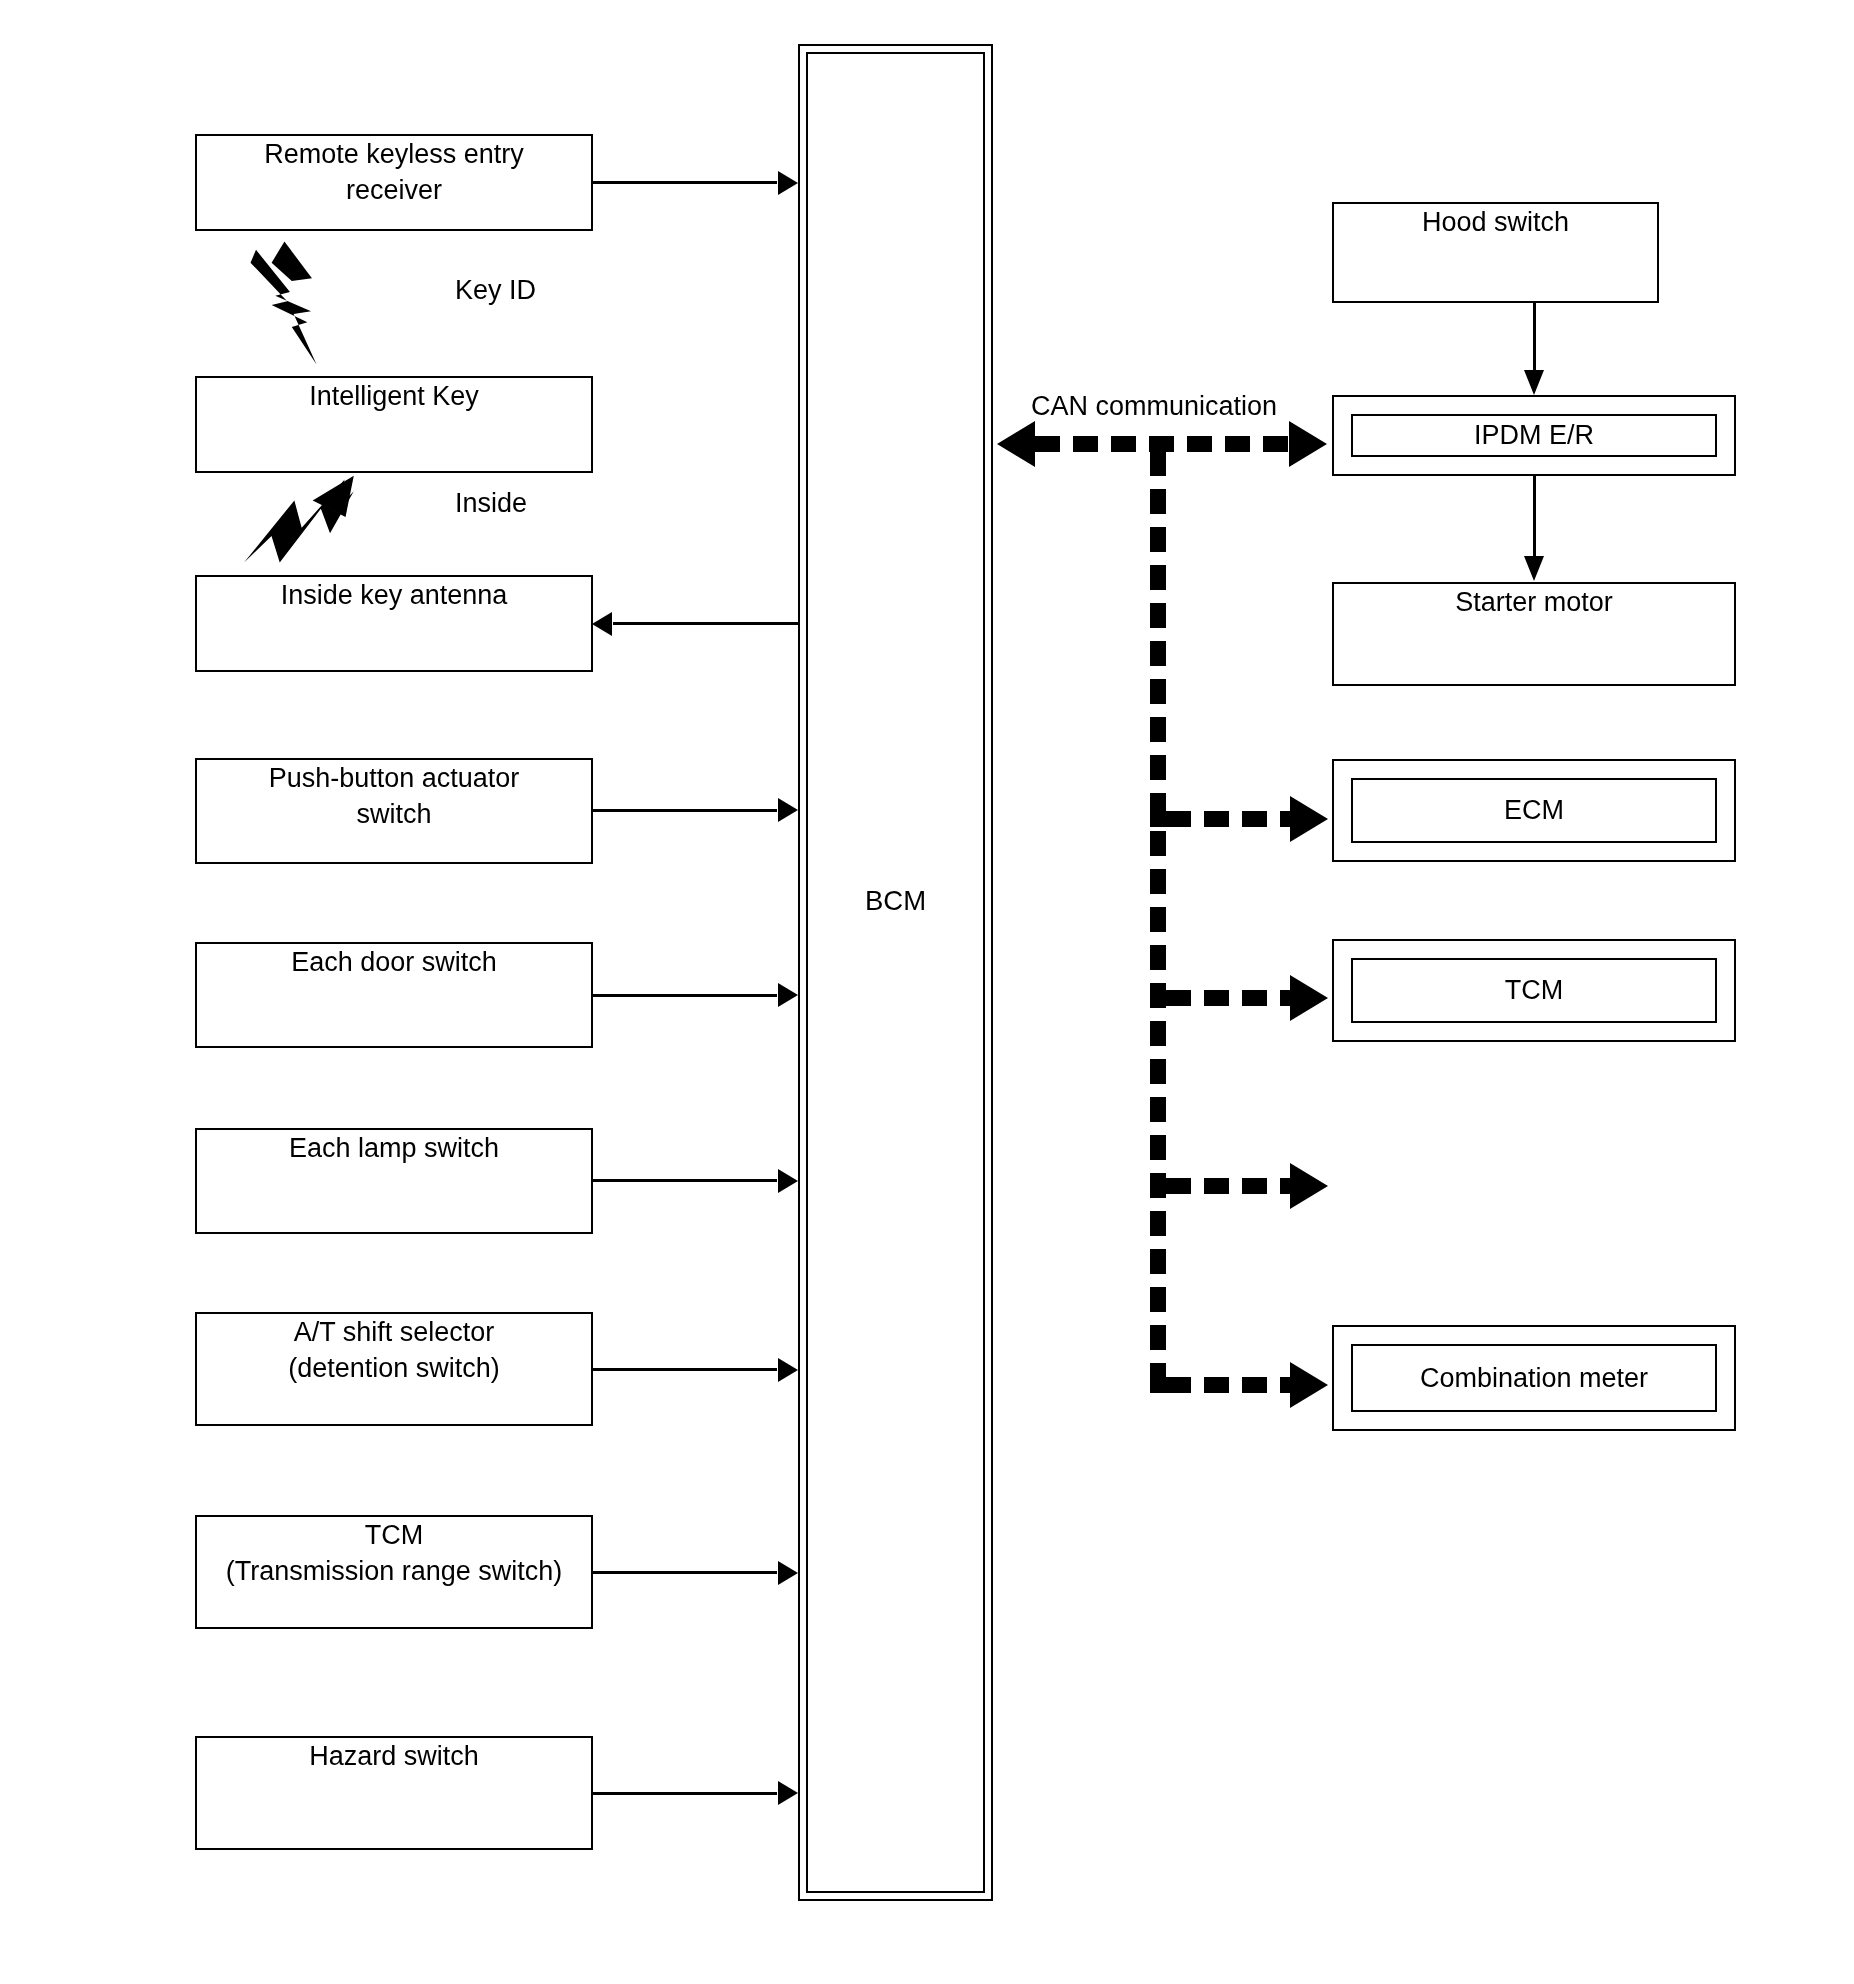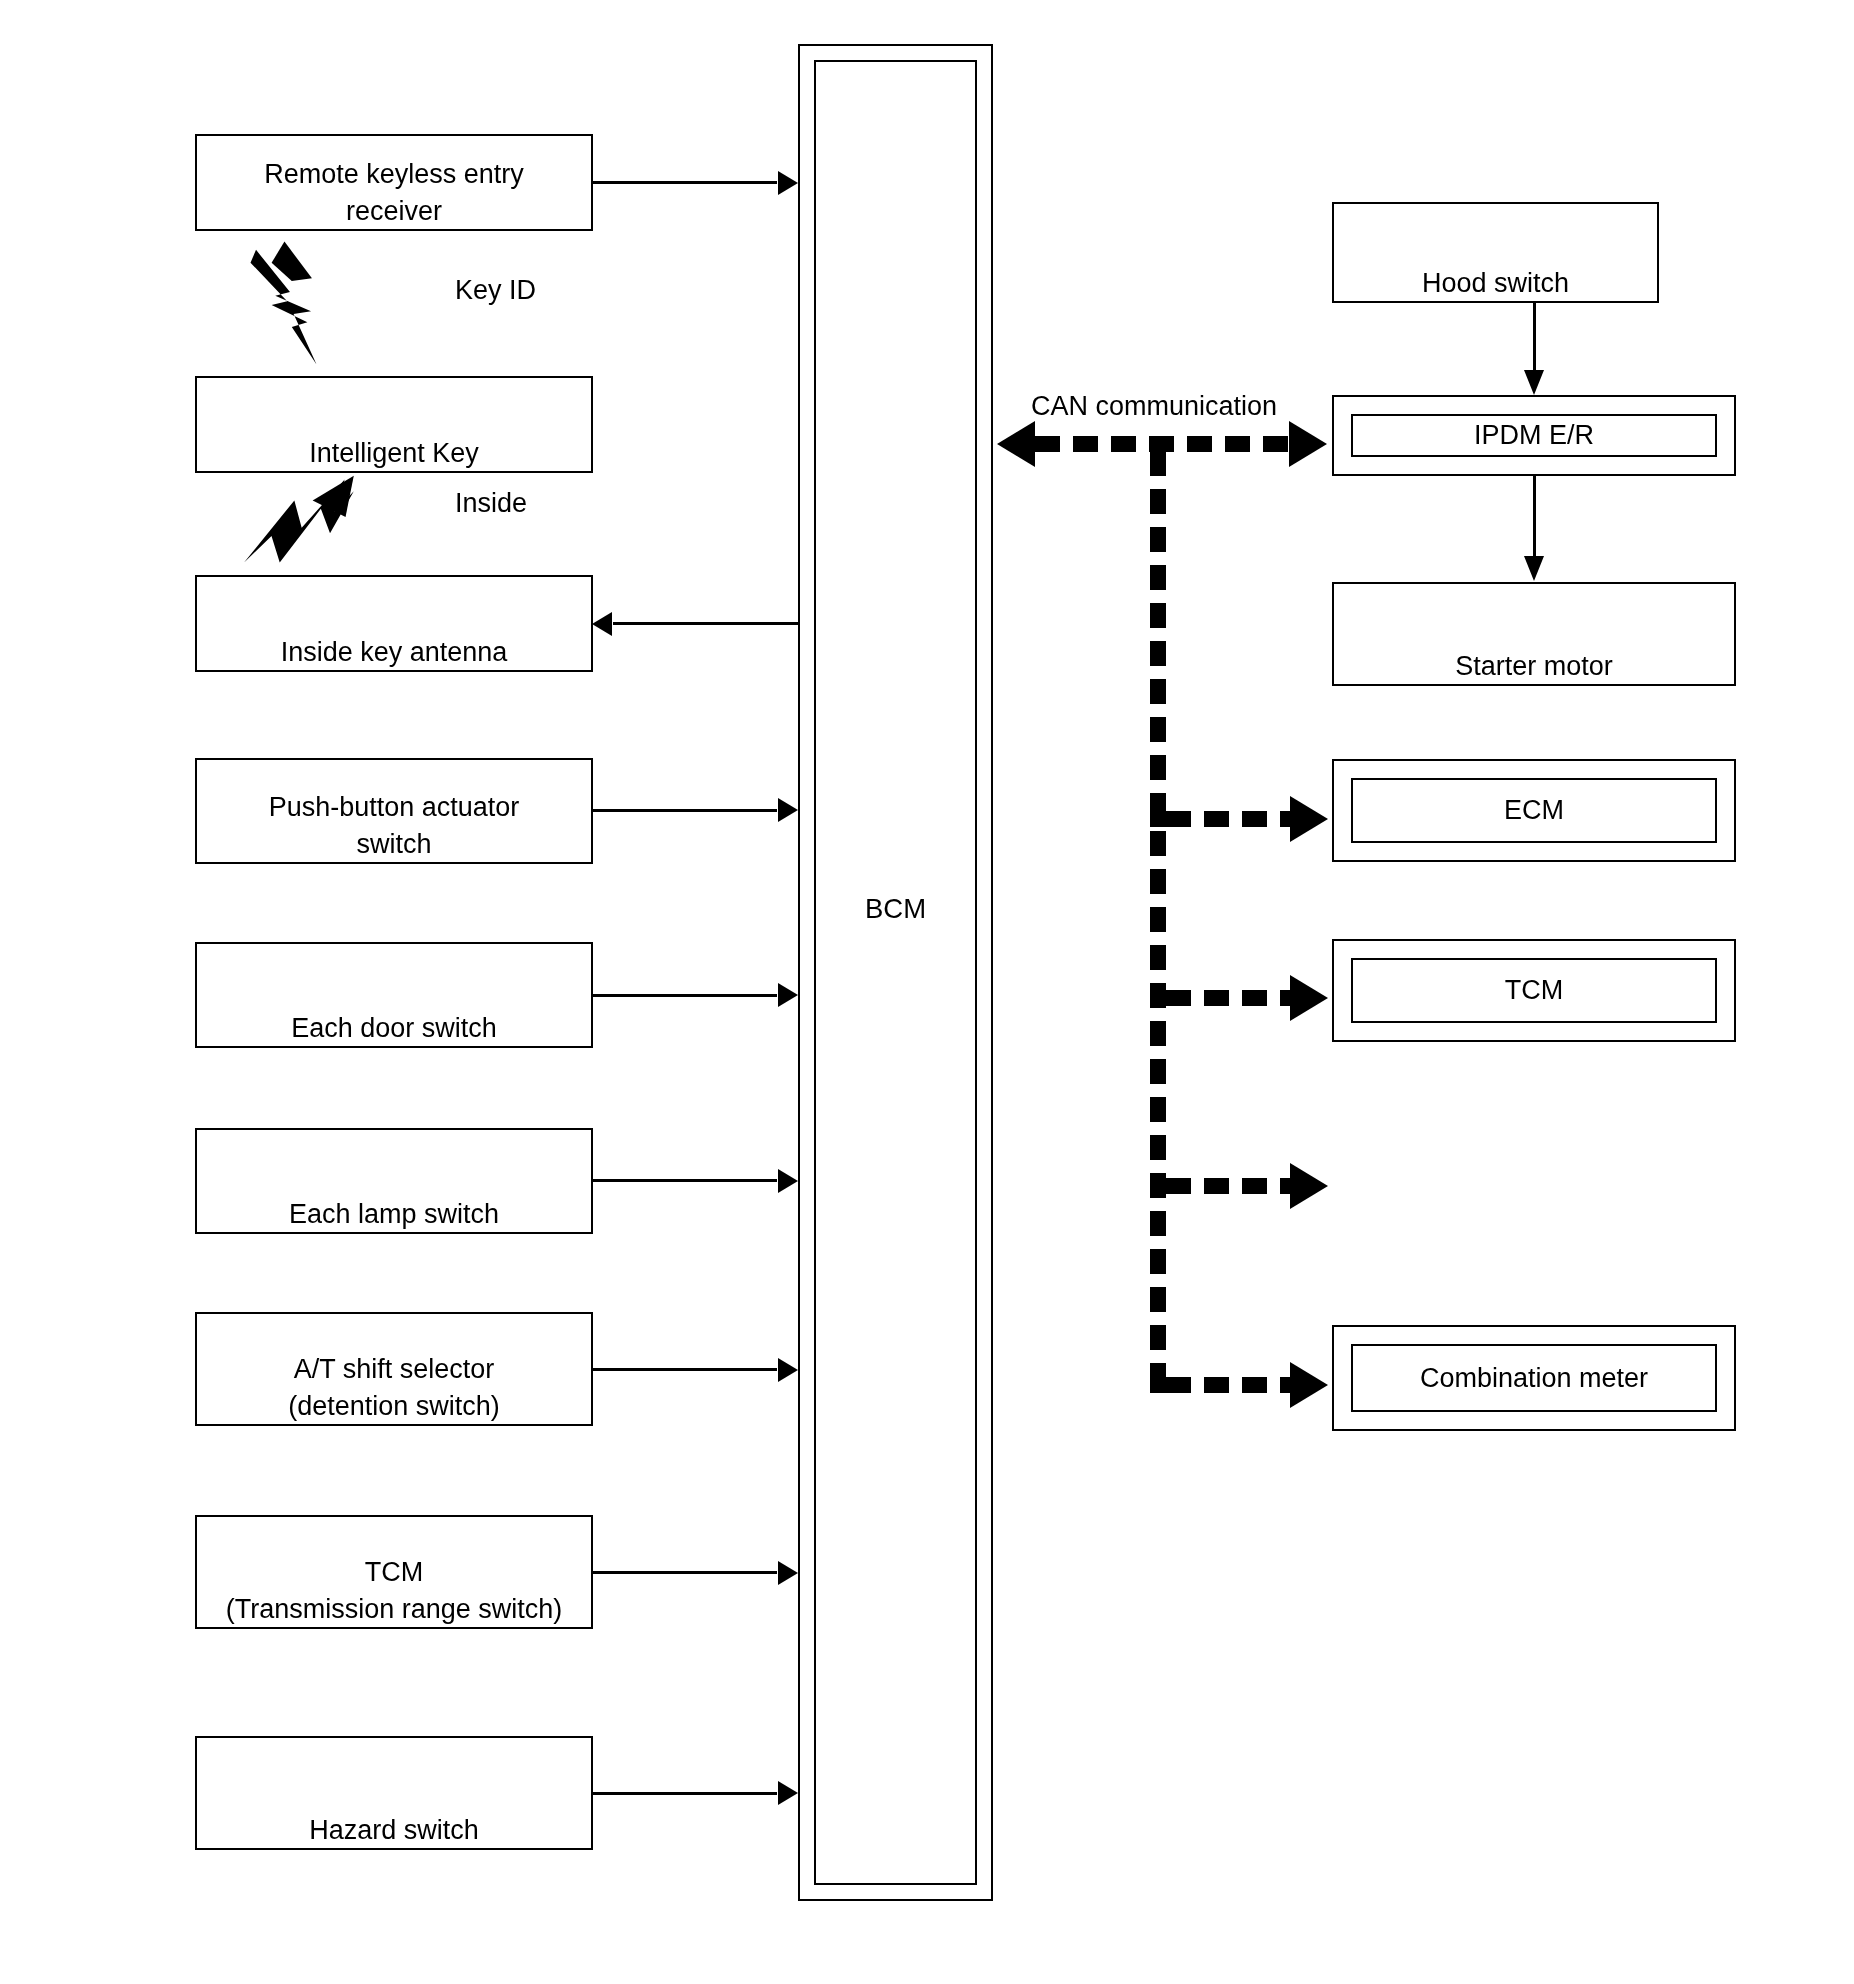--- a/index.html
+++ b/index.html
@@ -15,21 +15,21 @@
     background: #ffffff;
     font-family: "Liberation Sans", sans-serif;
     overflow: hidden;
   }
   .box {
     position: absolute;
     box-sizing: border-box;
     border: 2.8px solid #000000;
     background: #ffffff;
     display: flex;
-    align-items: flex-end;
+    align-items: flex-start;
     justify-content: center;
     text-align: center;
   }
   .box .lbl {
     font-size: 27px;
     line-height: 1.35;
     color: #000000;
     white-space: pre-line;
     padding: 0 6.4px;
   }
@@ -47,21 +47,21 @@
     align-items: center;
     justify-content: center;
     text-align: center;
   }
   
   #bcm-unit {
     position: absolute;
     box-sizing: border-box;
     border: 2.8px solid #000000;
     background: #ffffff;
-    padding: 14px;
+    padding: 6px;
   }
   #bcm-unit > .inner {
     box-sizing: border-box;
     width: 100%;
     height: 100%;
     border: 2.8px solid #000000;
     position: relative;
   }
   #bcm-label {
     position: absolute;

